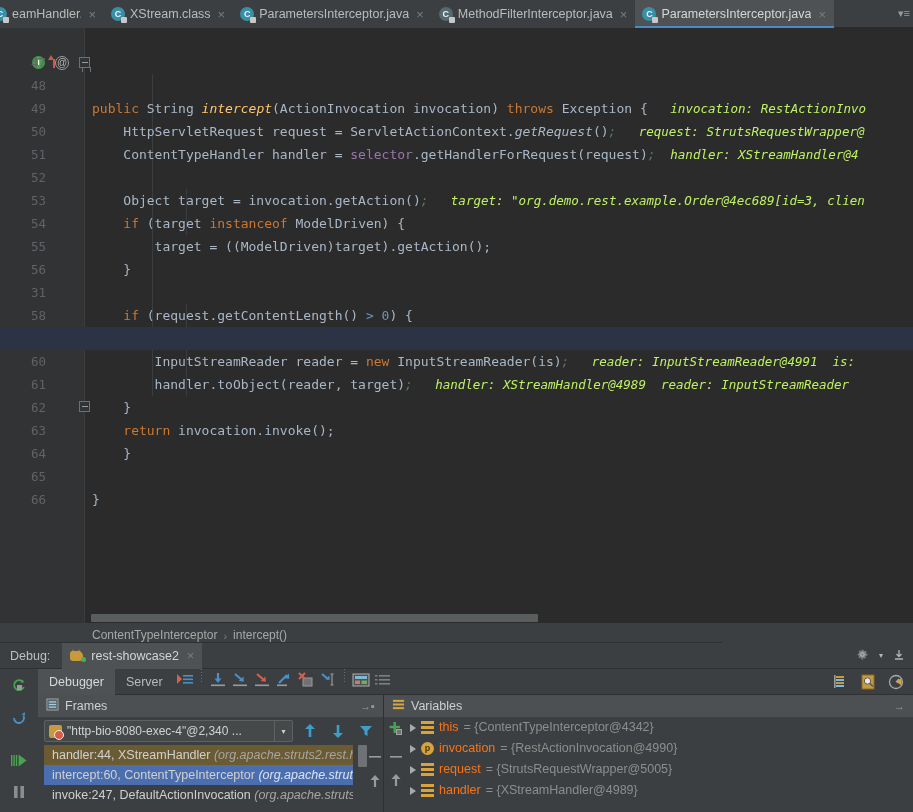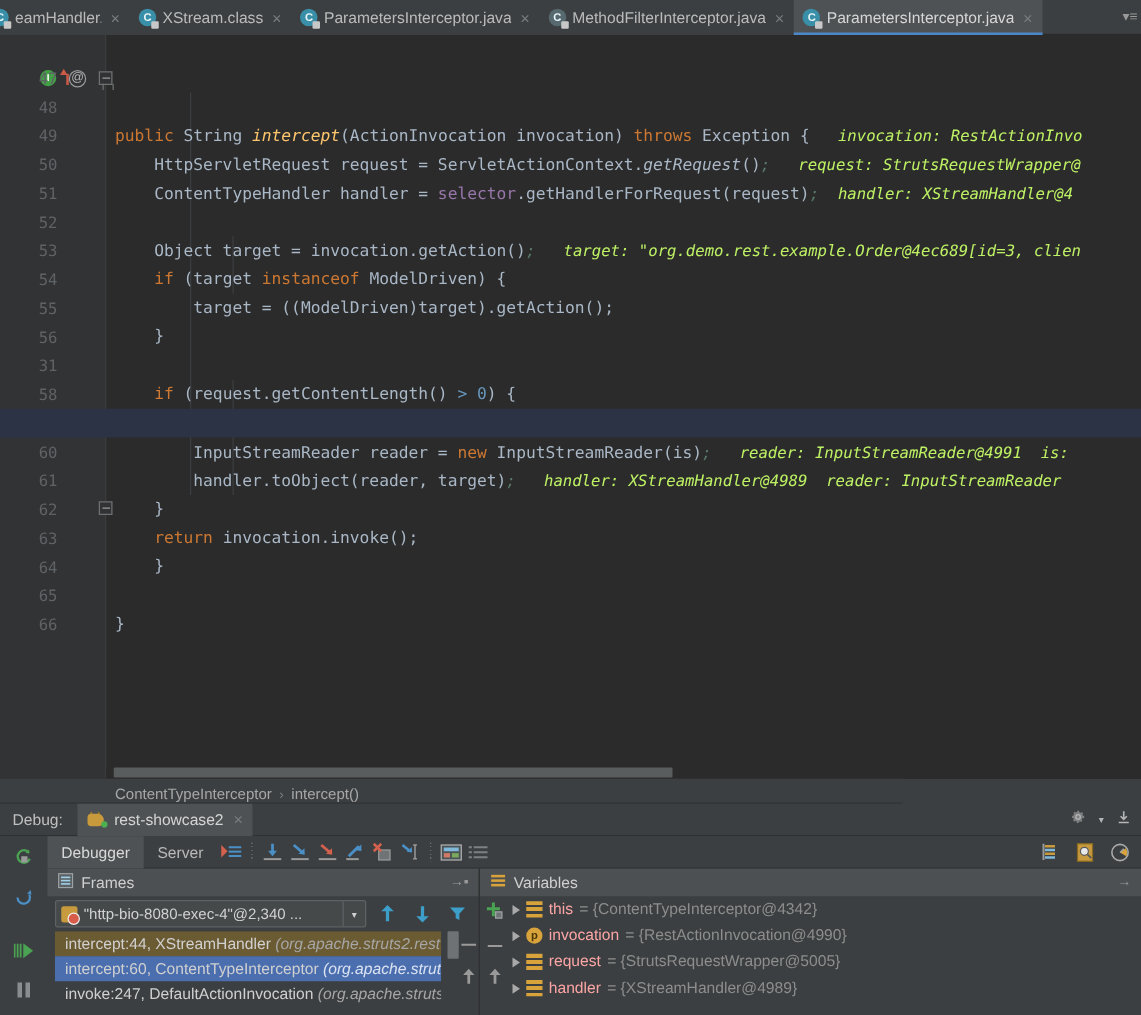--- a/index.html
+++ b/index.html
@@ -195,21 +195,21 @@
     align-items: center; padding-top: 6px; gap: 10px;
   }
   .rail-dots {
     width: 22px; height: 5px;
     background-image: radial-gradient(circle, #6a6d6f 1px, transparent 1.2px);
     background-size: 4px 4px; background-position: 0 1px;
   }
 
   .dbg-tabsrow {
     position: absolute; top: 26px; left: 38px; right: 0; height: 26px;
-    background: #3c3f41; display: flex; align-items: center;
+    background: #3c3f41; display: flex; 
     border-bottom: 1px solid #2e3031;
   }
   .dtab {
     height: 26px; padding: 0 11px; font-size: 12.5px; color: #b9b9b9;
     display: flex; align-items: center;
   }
   .dtab.active { background: #4e5254; color: #d8d8d8; }
   .dsep {
     width: 1px; height: 15px; margin: 0 5px;
     background-image: repeating-linear-gradient(to bottom,#6a6d6f 0 1px,transparent 1px 3px);
@@ -309,21 +309,21 @@
   .var-icon.field {
     background: linear-gradient(to bottom,
       #d9a33c 0 3px, transparent 3px 5px,
       #d9a33c 5px 8px, transparent 8px 10px, #d9a33c 10px 13px);
   }
   .var-icon.param {
     border-radius: 50%; background: #d9a33c; color: #4a3708;
     font-size: 9px; font-weight: bold;
     display: flex; align-items: center; justify-content: center;
   }
-  .var-name { color: #fca5a5; }
+  .var-name { color: #f97316; }
   .var-val  { color: #8d8d8d; }
   .vars-rail {
     position: absolute; left: 0; top: 22px; bottom: 0; width: 24px;
     display: flex; flex-direction: column; align-items: center; gap: 7px;
     padding-top: 4px; color: #9a9a9a;
   }
 </style>
 </head>
 <body>
 
@@ -706,21 +706,21 @@
           </span>
           <span class="tbtn">
             <svg width="14" height="14" viewBox="0 0 14 14">
               <path d="M1 2h12l-4.5 5v5l-3-1.5V7z" fill="#3d9fc9"></path>
             </svg>
           </span>
         </div>
 
         <div class="frames-list">
           <div class="frame-row amber">
-            <span>intercept:44, XStreamHandler</span>
+            <span>handler:44, XStreamHandler</span>
             <span class="frame-pkg">(org.apache.struts2.rest.h</span>
           </div>
           <div class="frame-row sel">
             <span>intercept:60, ContentTypeInterceptor</span>
             <span class="frame-pkg">(org.apache.strut</span>
           </div>
           <div class="frame-row">
             <span>invoke:247, DefaultActionInvocation</span>
             <span class="frame-pkg">(org.apache.struts2</span>
           </div>

